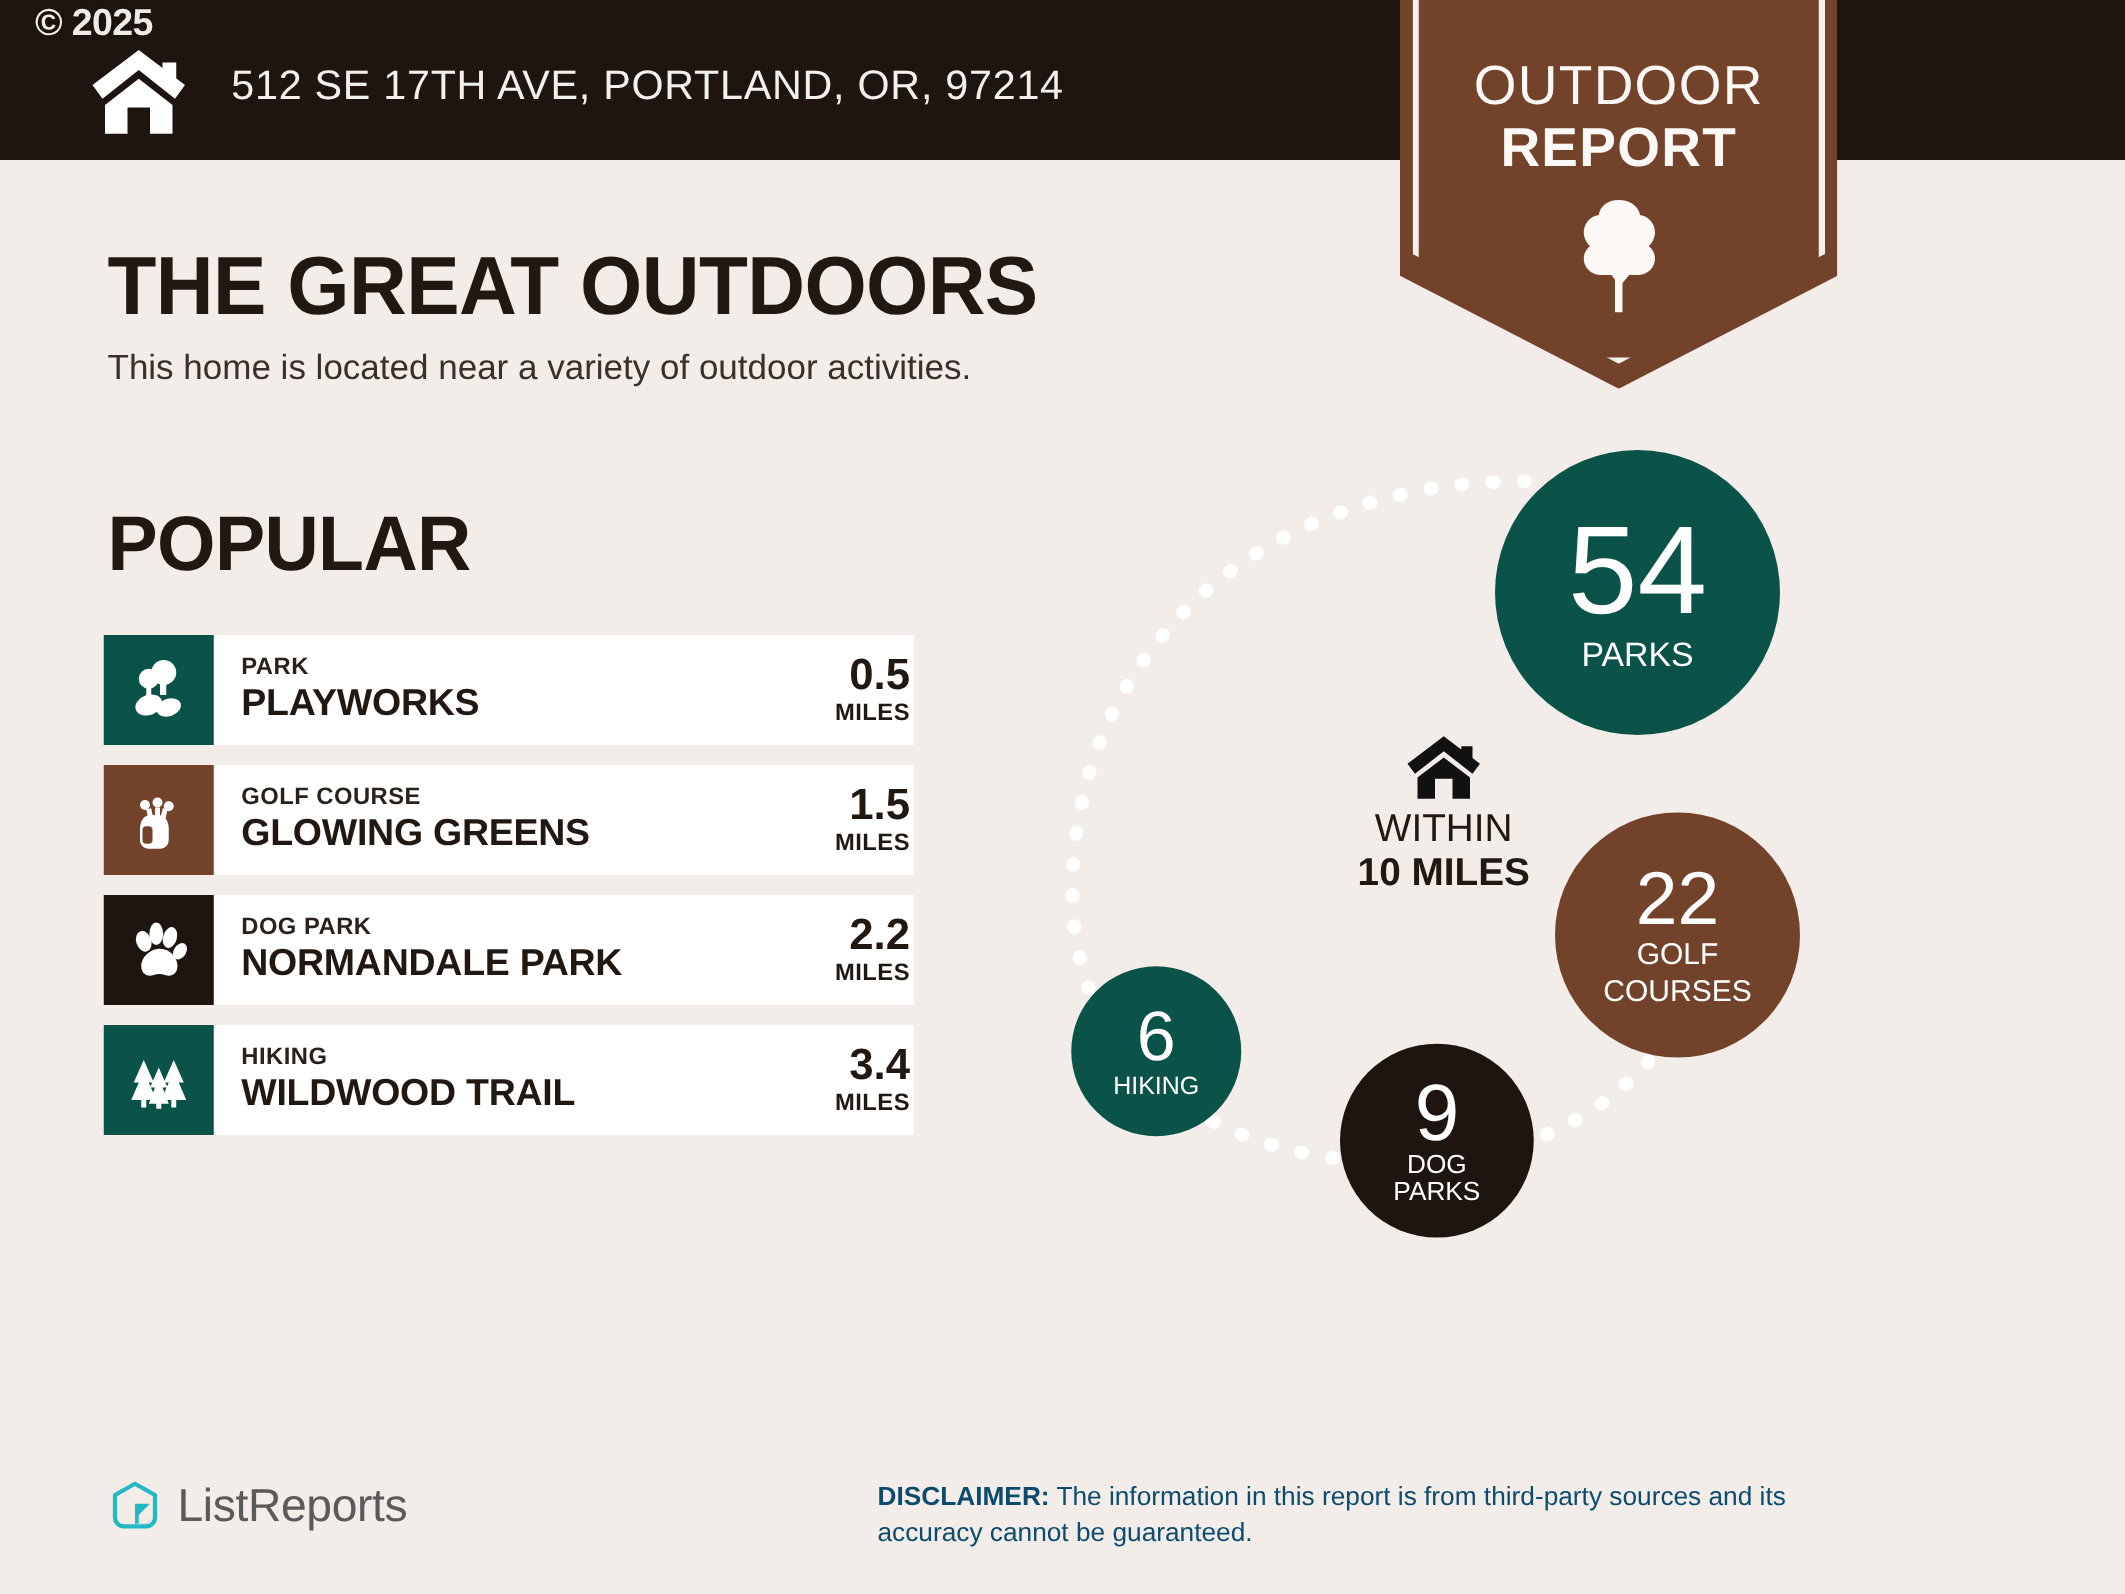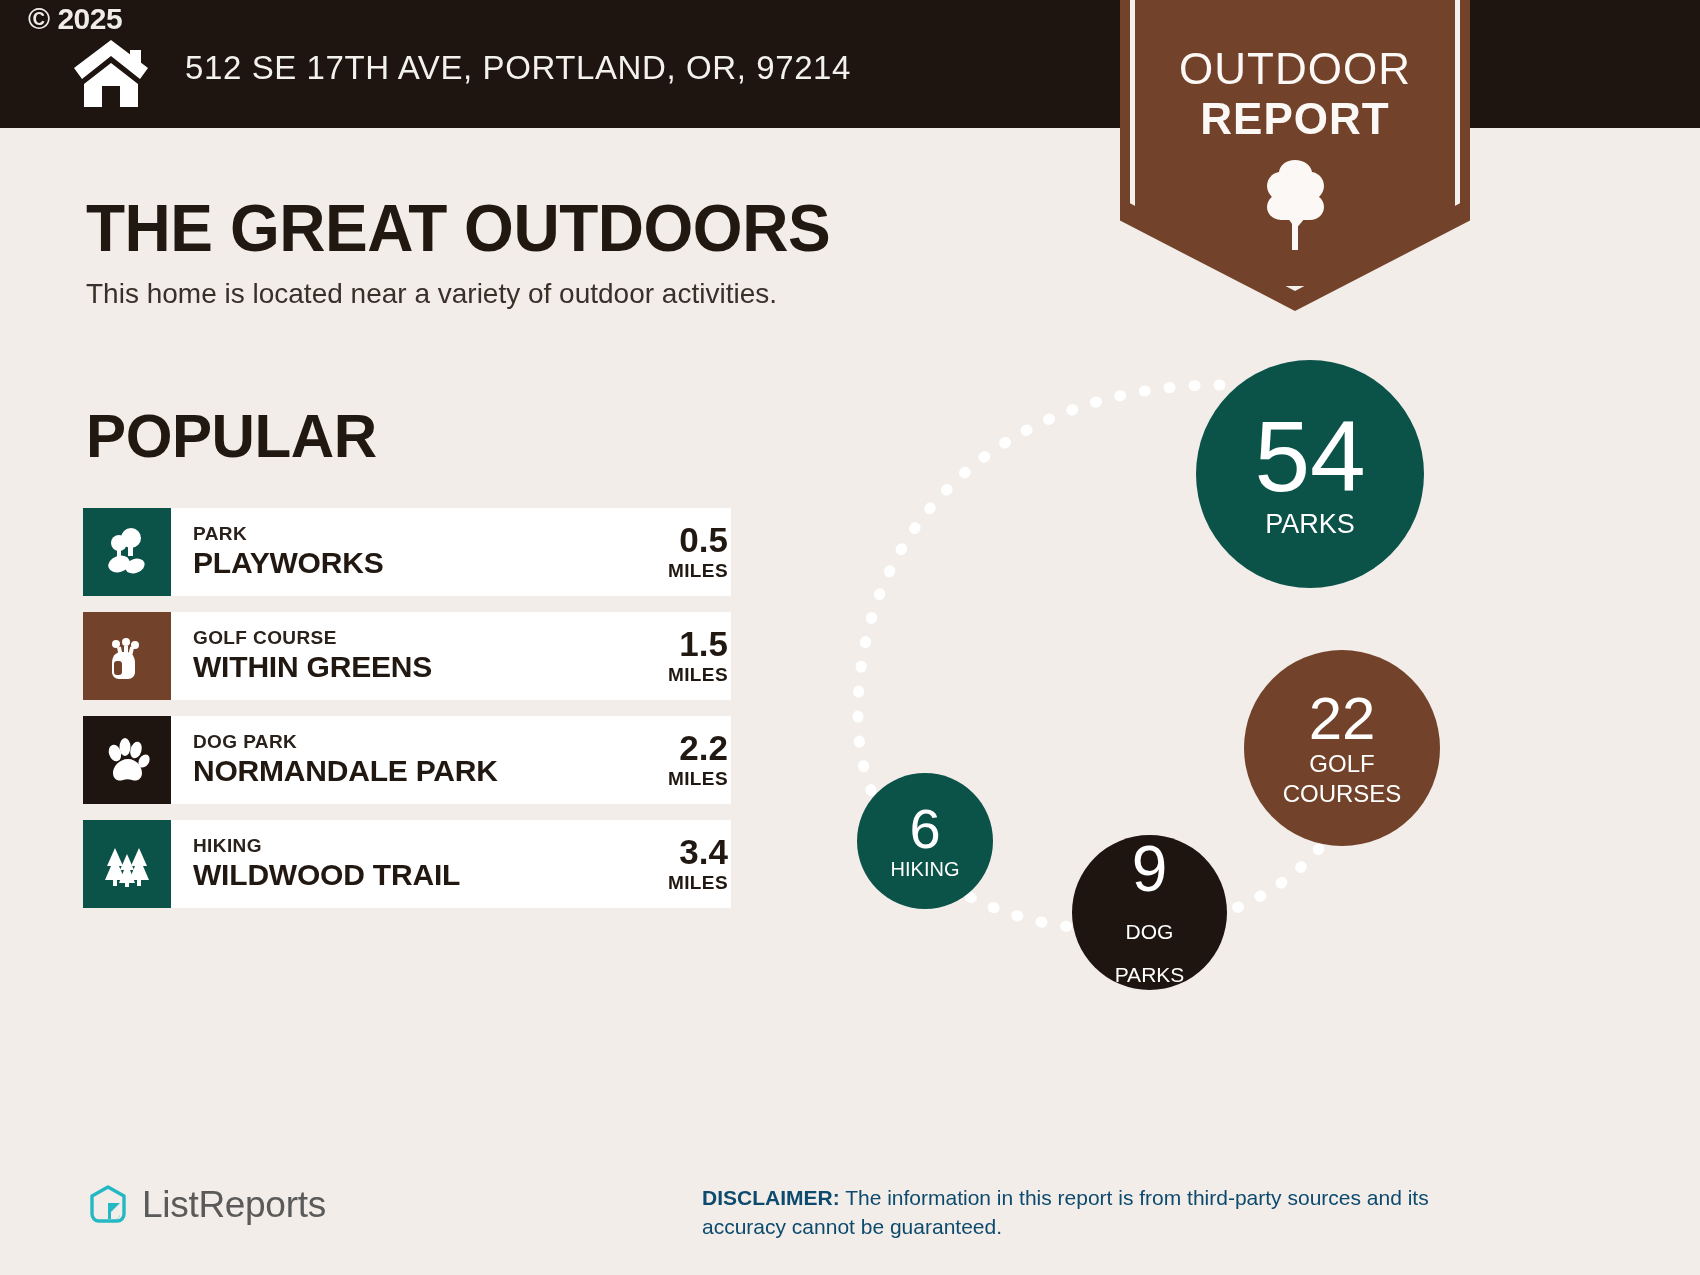--- a/index.html
+++ b/index.html
@@ -163,21 +163,21 @@
     background:#73422a;
   }
   #bub-golf .num { font-size:60px; }
   #bub-golf .lbl { font-size:24px; margin-top:4px; }
 
   #bub-dog {
     left:252px; top:505px; width:155px; height:155px;
     background:#1f1510;
   }
   #bub-dog .num { font-size:64px; }
-  #bub-dog .lbl { font-size:21px; margin-top:21px; }
+  #bub-dog .lbl { font-size:21px; margin-top:0; }
 
   #bub-hiking {
     left:37px; top:443px; width:136px; height:136px;
     background:#0b5249;
   }
   #bub-hiking .num { font-size:56px; }
   #bub-hiking .lbl { font-size:20px; margin-top:3px; }
 
   #center-block {
     position:absolute; left:210px; top:258px;
@@ -260,21 +260,21 @@
           <circle fill="#ffffff" cx="15" cy="14" r="4"></circle>
           <rect fill="#ffffff" x="23" y="16" width="4" height="10"></rect>
           <circle fill="#ffffff" cx="25" cy="12" r="4"></circle>
           <rect fill="#ffffff" x="28" y="17" width="4" height="10" transform="rotate(13 30 22)"></rect>
           <circle fill="#ffffff" cx="34" cy="15" r="4"></circle>
           <rect fill="#73422a" x="13" y="31" width="8" height="14" rx="3"></rect>
         </svg>
       </div>
       <div class="pop-text">
         <div class="pop-cat">GOLF COURSE</div>
-        <div class="pop-name">WITHIN GREENS</div>
+        <div class="pop-name">GLOWING GREENS</div>
       </div>
       <div class="pop-dist">
         <div class="pop-dist-num">1.5</div>
         <div class="pop-dist-unit">MILES</div>
       </div>
     </div>
 
     <div class="pop-row">
       <div class="pop-icon" style="background:#1f1510">
         <svg viewBox="0 0 52 52">
@@ -339,20 +339,29 @@
       <div class="num">9</div>
       <div class="lbl">DOG</div>
       <div class="lbl">PARKS</div>
     </div>
 
     <div class="bubble" id="bub-hiking">
       <div class="num">6</div>
       <div class="lbl">HIKING</div>
     </div>
 
+    <div id="center-block">
+      <svg id="center-home-icon" viewBox="0 0 62 52">
+        <path fill="#111111" d="M31 1 L60 23 L54 31 L31 13 L8 31 L2 23 Z"></path>
+        <rect fill="#111111" x="45" y="9" width="9" height="13"></rect>
+        <path fill="#111111" d="M31 18 L52 34 L52 51 L38 51 L38 35 L24 35 L24 51 L10 51 L10 34 Z"></path>
+      </svg>
+      <div id="within-line1">WITHIN</div>
+      <div id="within-line2">10 MILES</div>
+    </div>
 
   </div>
 
   <div id="footer-logo">
     <svg id="logo-mark" viewBox="0 0 44 44">
       <path fill="none" stroke="#24b8c4" stroke-width="3.4" stroke-linejoin="round" d="M22 4 L38 13 L38 31 C38 35 35 38 31 38 L13 38 C9 38 6 35 6 31 L6 13 Z"></path>
       <path fill="#24b8c4" d="M22 20 L34 20 L34 32 C34 34 32 36 30 36 L22 36 Z"></path>
       <path fill="#f2ede8" d="M25 29 L34 20 L34 31 C34 34 32 36 29 36 L25 36 Z"></path>
     </svg>
     <div id="logo-text">ListReports</div>

